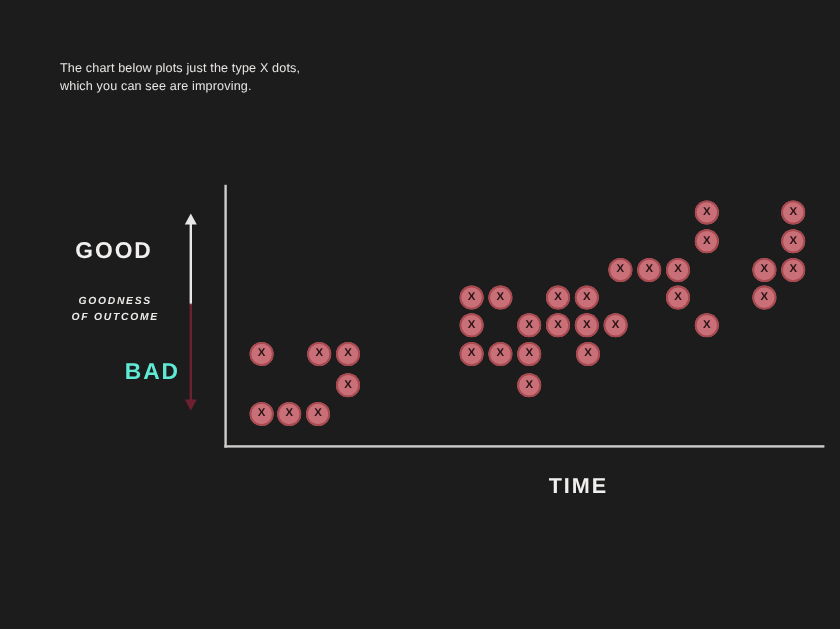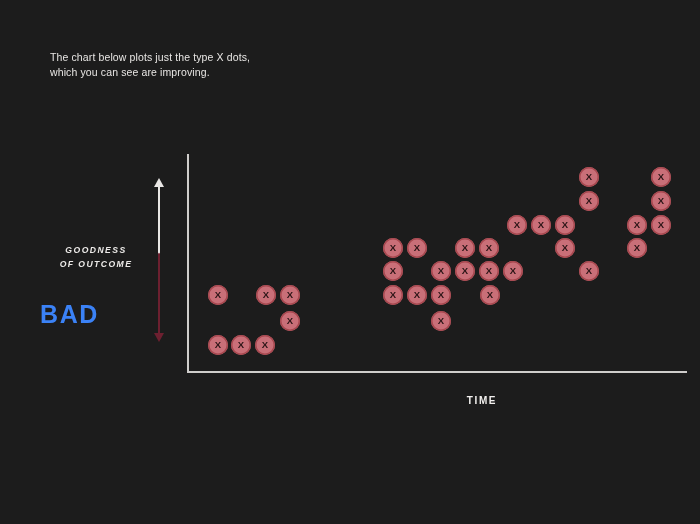--- a/index.html
+++ b/index.html
@@ -54,30 +54,30 @@
     text-align:center;
     color:#eceae8;
     font-size:8.6px;font-weight:700;
     letter-spacing:1.45px;
     line-height:14px;
     white-space:pre-line;
     font-style:italic;
   }
   .lbl-bad{
     position:absolute;left:40px;top:300px;width:110px;
-    text-align:left;
-    color:#3b82f6;
-    font-size:25px;font-weight:700;
+    text-align:right;
+    color:#5eead4;
+    font-size:19px;font-weight:700;
     letter-spacing:1.6px;
   }
   .lbl-time{
     position:absolute;left:422px;top:395px;width:120px;
     text-align:center;
     color:#f2f0ee;
-    font-size:10px;font-weight:700;
+    font-size:18px;font-weight:700;
     letter-spacing:1.6px;
   }
 
   
   .dot{
     position:absolute;
     width:20px;height:20px;
     margin-left:-10px;margin-top:-10px;
     border-radius:50%;
     background:#c96f78;
@@ -109,20 +109,21 @@
         <stop offset="45%" stop-color="#e9e7e5"></stop>
         <stop offset="46%" stop-color="#6d2030"></stop>
         <stop offset="100%" stop-color="#6d2030"></stop>
       </linearGradient>
     </defs>
     <rect x="6" y="6" width="2" height="152" fill="url(#arrGrad)"></rect>
     <polygon points="7,0 12,9 2,9" fill="#e9e7e5"></polygon>
     <polygon points="7,164 12,155 2,155" fill="#6d2030"></polygon>
   </svg>
 
+  <div class="lbl-good">GOOD</div>
   <div class="lbl-goodness">GOODNESS
 OF OUTCOME</div>
   <div class="lbl-bad">BAD</div>
   <div class="lbl-time">TIME</div>
 
   <div id="dot-layer">
       <div class="dot" style="left: 218px; top: 295px; background: rgb(201, 111, 120); color: rgb(42, 20, 22); box-shadow: rgb(168, 72, 79) 0px 0px 0px 1.5px inset;">X</div>
       <div class="dot" style="left: 266px; top: 295px; background: rgb(201, 111, 120); color: rgb(42, 20, 22); box-shadow: rgb(168, 72, 79) 0px 0px 0px 1.5px inset;">X</div>
       <div class="dot" style="left: 290px; top: 295px; background: rgb(201, 111, 120); color: rgb(42, 20, 22); box-shadow: rgb(168, 72, 79) 0px 0px 0px 1.5px inset;">X</div>
       <div class="dot" style="left: 290px; top: 321px; background: rgb(201, 111, 120); color: rgb(42, 20, 22); box-shadow: rgb(168, 72, 79) 0px 0px 0px 1.5px inset;">X</div>

